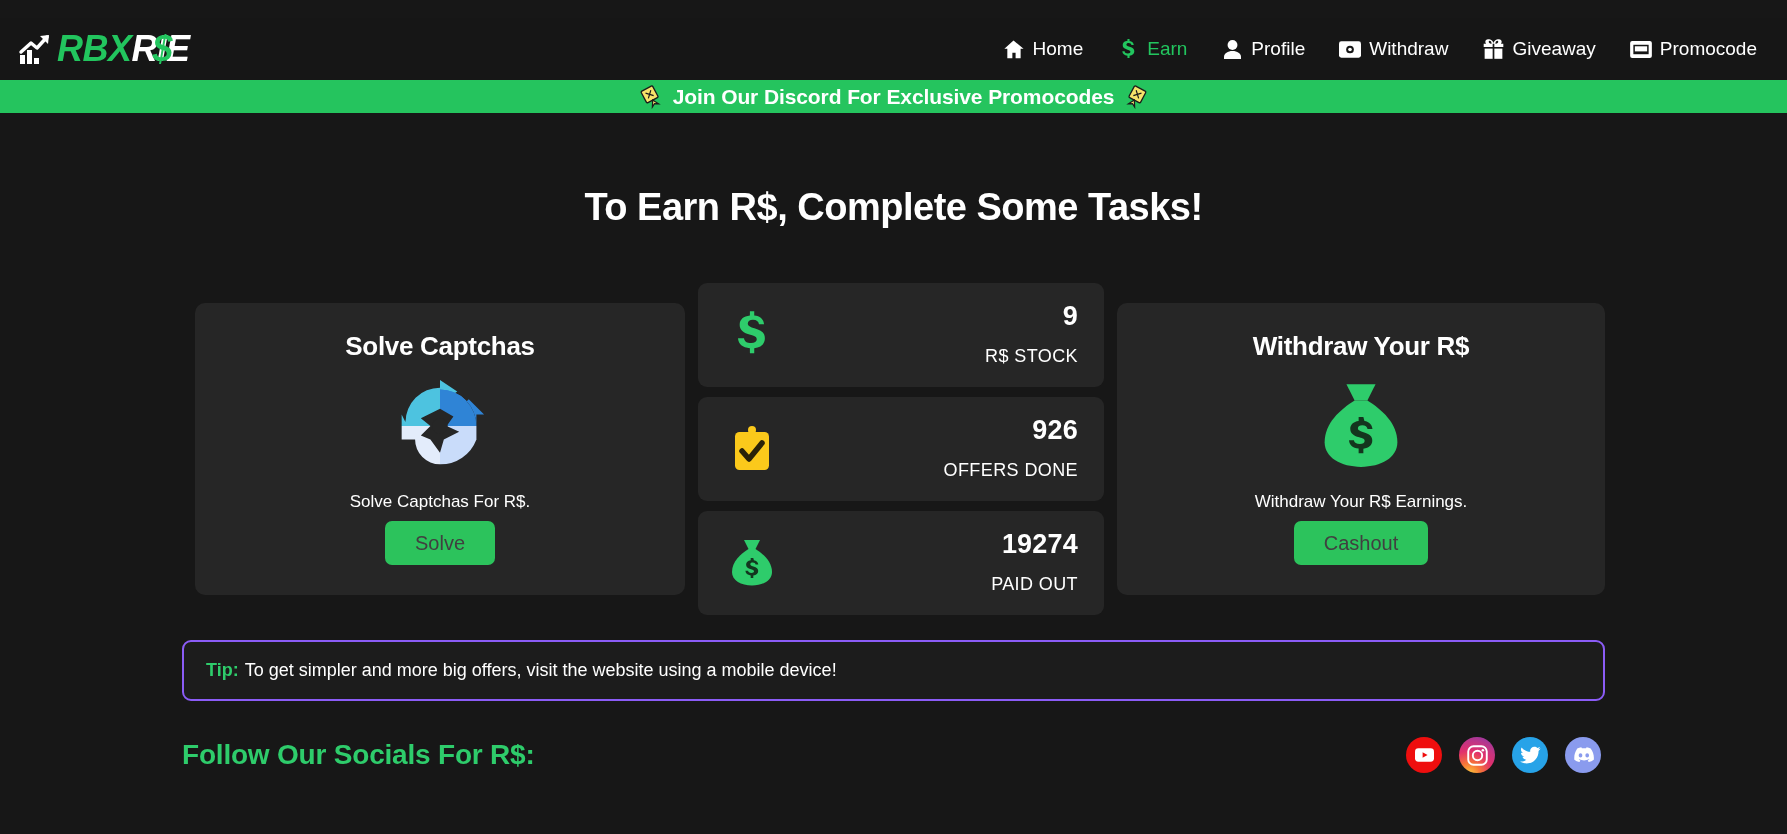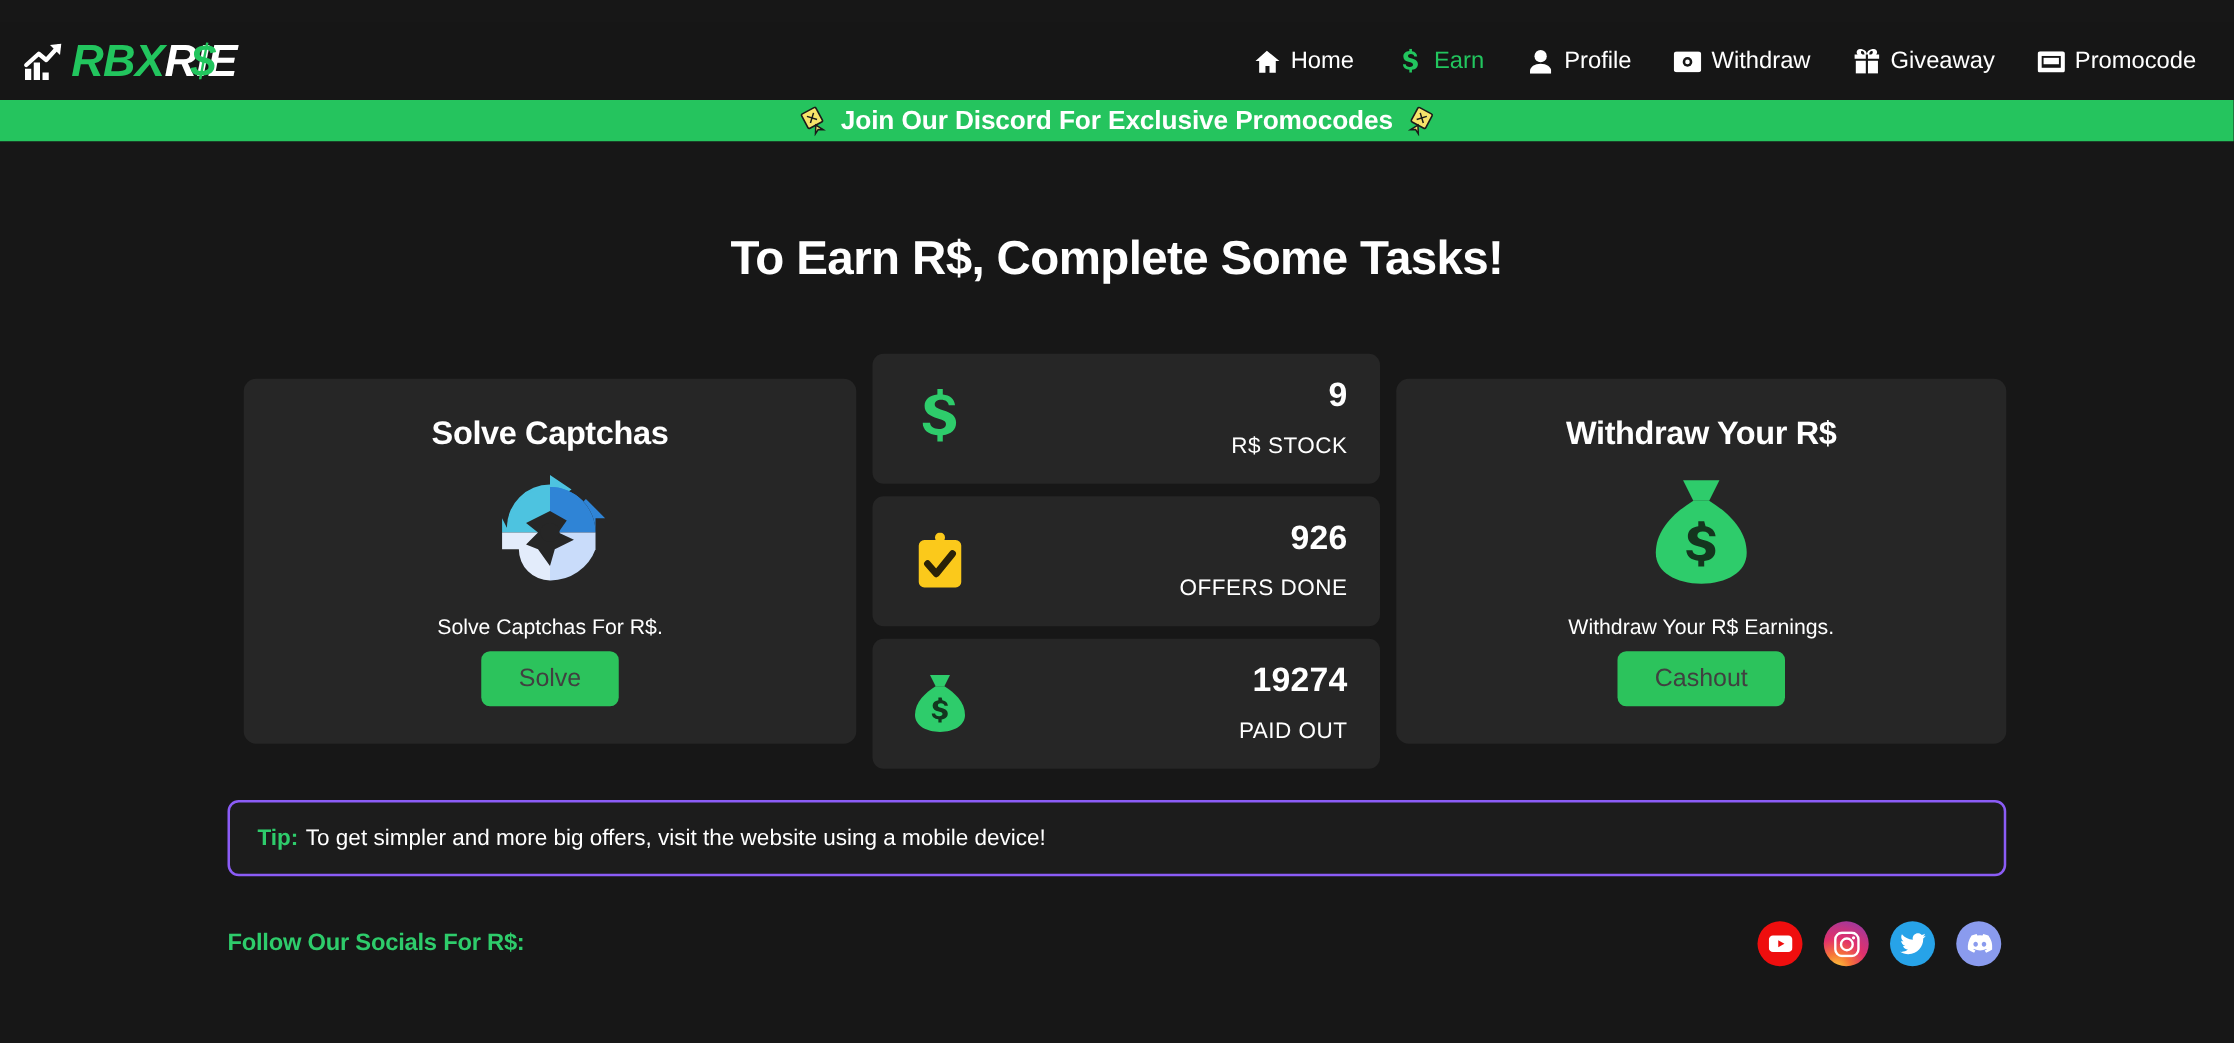--- a/index.html
+++ b/index.html
@@ -241,21 +241,21 @@
 
   
   .footer {
     margin-top: 36px;
     display: flex;
     align-items: center;
     justify-content: space-between;
   }
   .socials-title {
     color: #2ecc6b;
-    font-size: 19px;
+    font-size: 28px;
     font-weight: 700;
     letter-spacing: -0.2px;
     text-align: right;
   }
   .socials {
     display: flex;
     align-items: center;
     gap: 17px;
     padding-right: 4px;
   }

